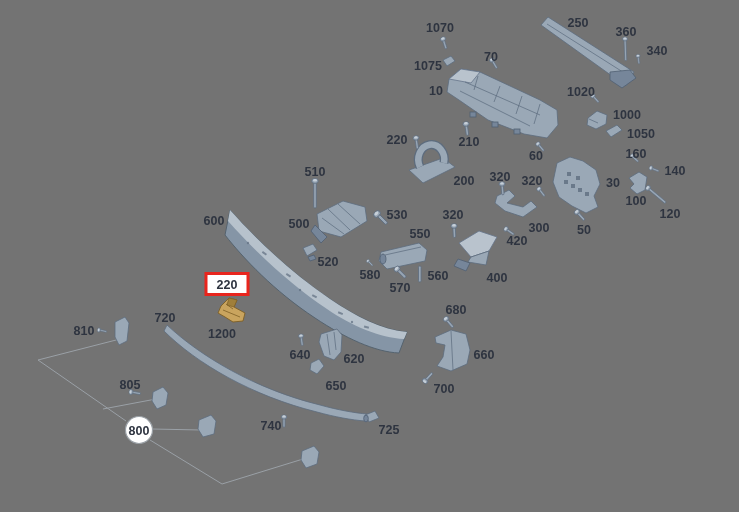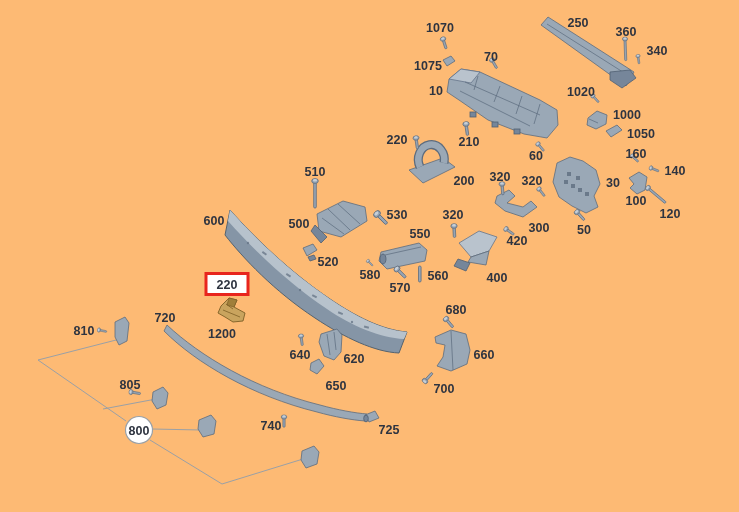--- a/index.html
+++ b/index.html
@@ -1,16 +1,16 @@
 <!DOCTYPE html>
 <html><head>
 <meta charset="utf-8">
 <style>
   html,body{margin:0;padding:0;background:#ffffff;}
-  #stage{position:relative;width:739px;height:512px;background:#fdba74;overflow:hidden;
+  #stage{position:relative;width:739px;height:512px;background:#737373;overflow:hidden;
          font-family:"Liberation Sans",sans-serif;}
   svg{position:absolute;left:0;top:0;}
   .p-light{fill:#b9c3cd;stroke:#66758a;stroke-width:0.8;}
   .p-mid{fill:#9aa8b6;stroke:#5d6c7e;stroke-width:0.8;}
   .p-dark{fill:#76869a;stroke:#516072;stroke-width:0.8;}
   .p-beam{fill:#8595a6;stroke:#55636f;stroke-width:1;}
   .p-beam-top{fill:#b7c2cc;stroke:none;}
   .detail{stroke:#5a6a7c;stroke-width:0.7;fill:none;}
   .lead{stroke:#9aa0a6;stroke-width:1;fill:none;}
   .bolt{fill:#97a5b4;stroke:#5d6c7e;stroke-width:0.8;}

